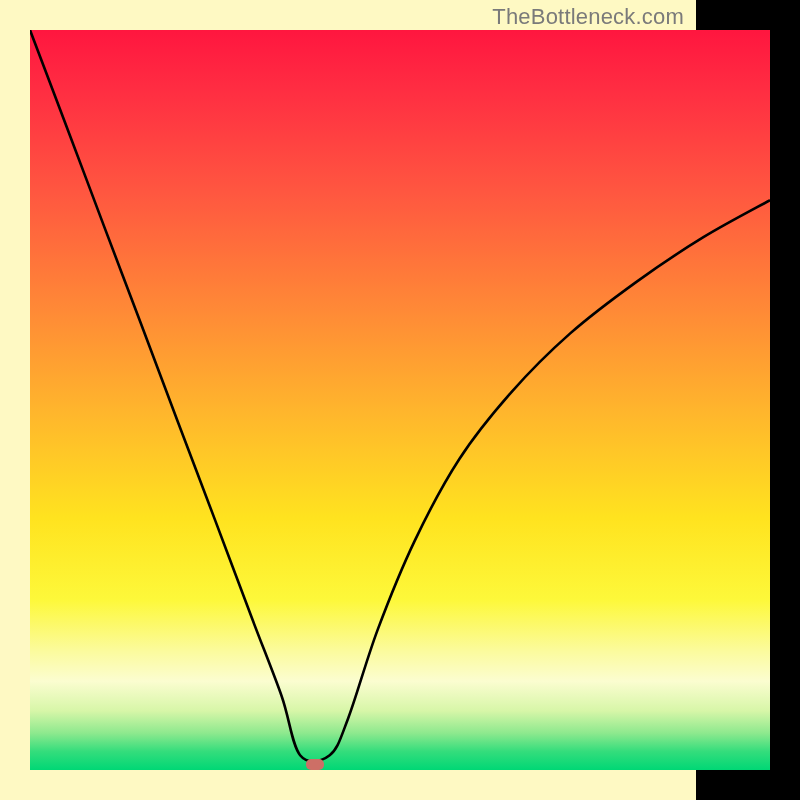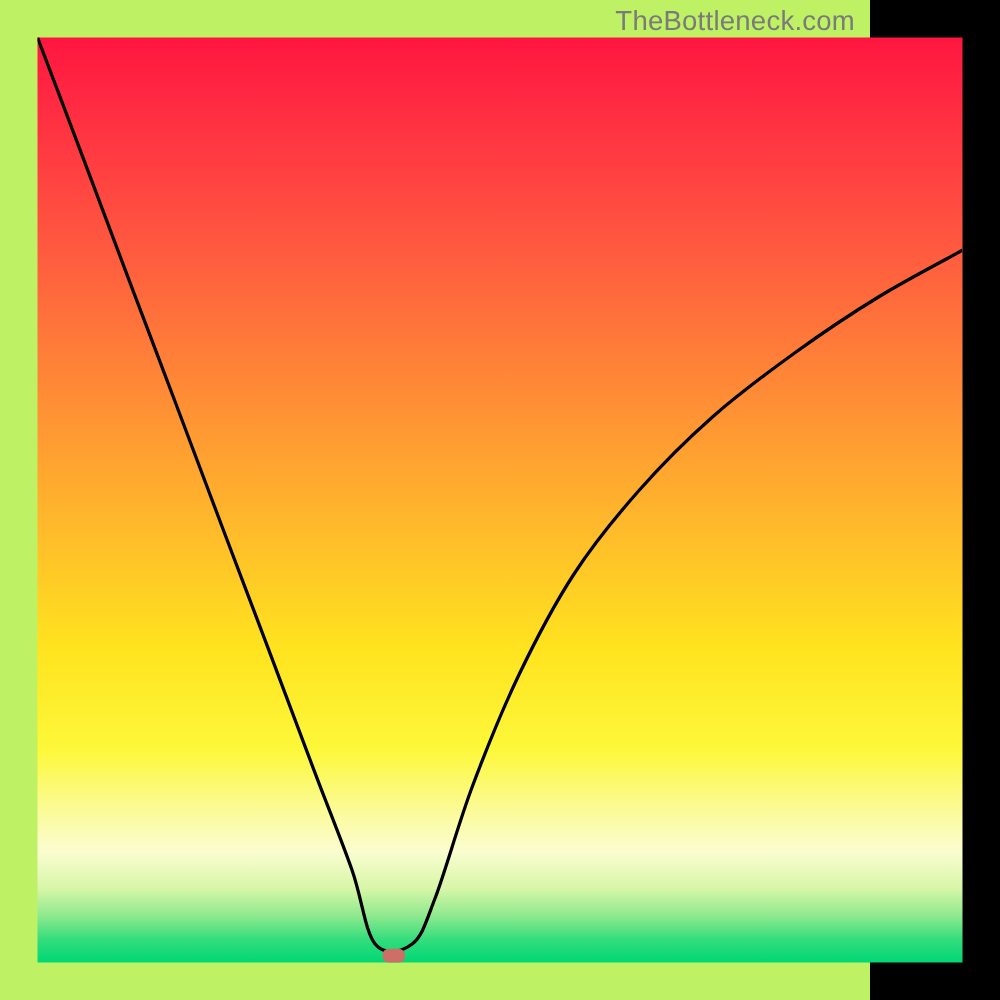--- a/index.html
+++ b/index.html
@@ -8,21 +8,21 @@
     width: 800px;
     height: 800px;
     overflow: hidden;
     background: #000;
     font-family: Arial, Helvetica, sans-serif;
   }
   .frame {
     position: relative;
     width: 696px;
     height: 800px;
-    background: #bef264;
+    background: #fef9c3;
   }
   .plot {
     position: absolute;
     left: 30px;
     top: 30px;
     width: 740px;
     height: 740px;
     
     background: linear-gradient(
       to bottom,

